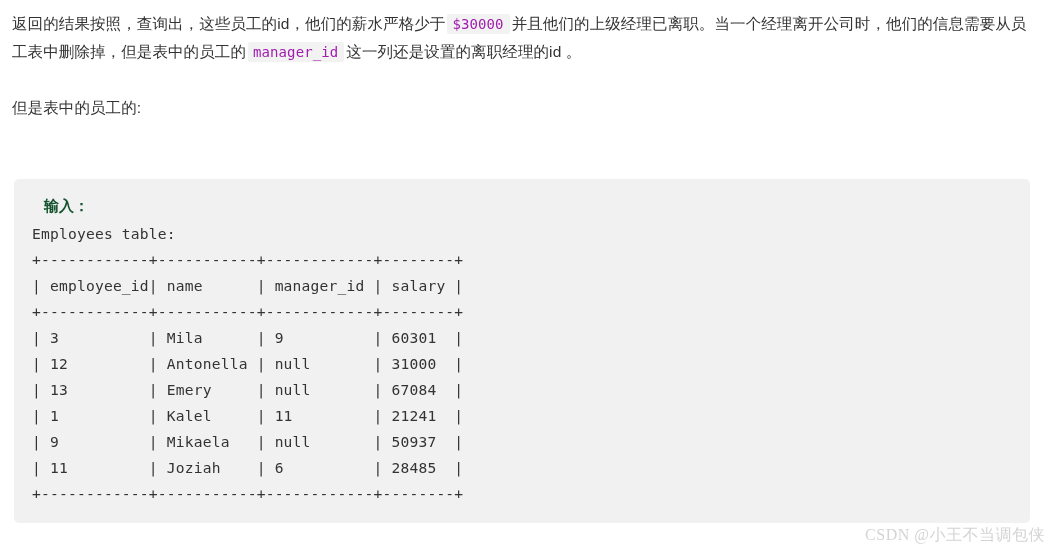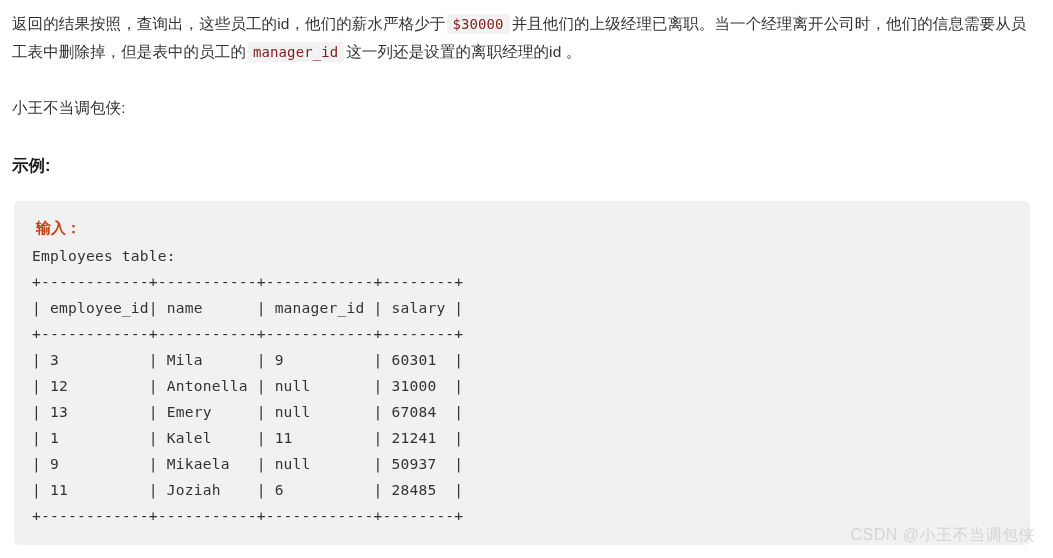--- a/index.html
+++ b/index.html
@@ -30,21 +30,21 @@
   }
 
   p.para + p.para {
     margin-top: 16px;
   }
 
   code.inline {
     font-family: "DejaVu Sans Mono", "Liberation Mono", monospace;
     font-size: 14px;
     background: #f2f2f2;
-    color: #7f1d1d;
+    color: #a21caf;
     padding: 2px 6px 2px 5px;
     border-radius: 2px;
     margin: 0 2px;
     white-space: pre;
   }
 
   h3.section-title {
     font-size: 16.5px;
     font-weight: bold;
     color: #1a1a1a;
@@ -62,62 +62,61 @@
     border-radius: 5px;
     margin: 0 11px 0 2px;
     padding: 14px 18px 16px 18px;
     box-sizing: border-box;
   }
 
   .code-heading {
     font-family: "DejaVu Sans Mono", "Liberation Mono", monospace;
     font-size: 15px;
     font-weight: bold;
-    color: #c2410c;
+    color: #14532d;
     line-height: 26px;
-    margin: 0 0 2px 4px;
+    margin: 0 0 2px 12px;
   }
 
   pre.code-body {
     font-family: "DejaVu Sans Mono", "Liberation Mono", monospace;
     font-size: 14.6px;
     line-height: 26px;
     color: #333333;
     margin: 0;
     padding: 0;
     white-space: pre;
     letter-spacing: 0.2px;
   }
 
   .watermark {
     position: absolute;
-    right: 18px;
+    right: 8px;
     bottom: 12px;
-    font-family: Liberation Sans, sans-serif;
+    font-family: Liberation Serif, serif;
     font-size: 16px;
     color: #d4d4d4;
     letter-spacing: 0.5px;
     user-select: none;
   }
 </style>
 </head>
 <body>
 
 <div class="page">
 
   <p class="para"><span>返回的结果按照，查询出，这些员工的id，他们的薪水严格少于</span><code class="inline">$30000</code><span>并且他们的上级经理已离职。当一个经理离开公司时，他们的信息需要从员工表中删除掉，但是表中的员工的</span><code class="inline">manager_id</code><span>这一列还是设置的离职经理的id 。</span></p>
 
 
   <div class="spacer-a"></div>
 
-  <p class="para">小王不当调包侠:</p>
+  <p class="para">但是表中的员工的:</p>
 
   <div class="spacer-b"></div>
 
-  <h3 class="section-title">示例:</h3>
 
   <div class="spacer-c"></div>
 
   <div class="codeblock">
     <div class="code-heading">输入：</div>
     <pre class="code-body">Employees table:
 +------------+-----------+------------+--------+
 | employee_id| name      | manager_id | salary |
 +------------+-----------+------------+--------+
 | 3          | Mila      | 9          | 60301  |

